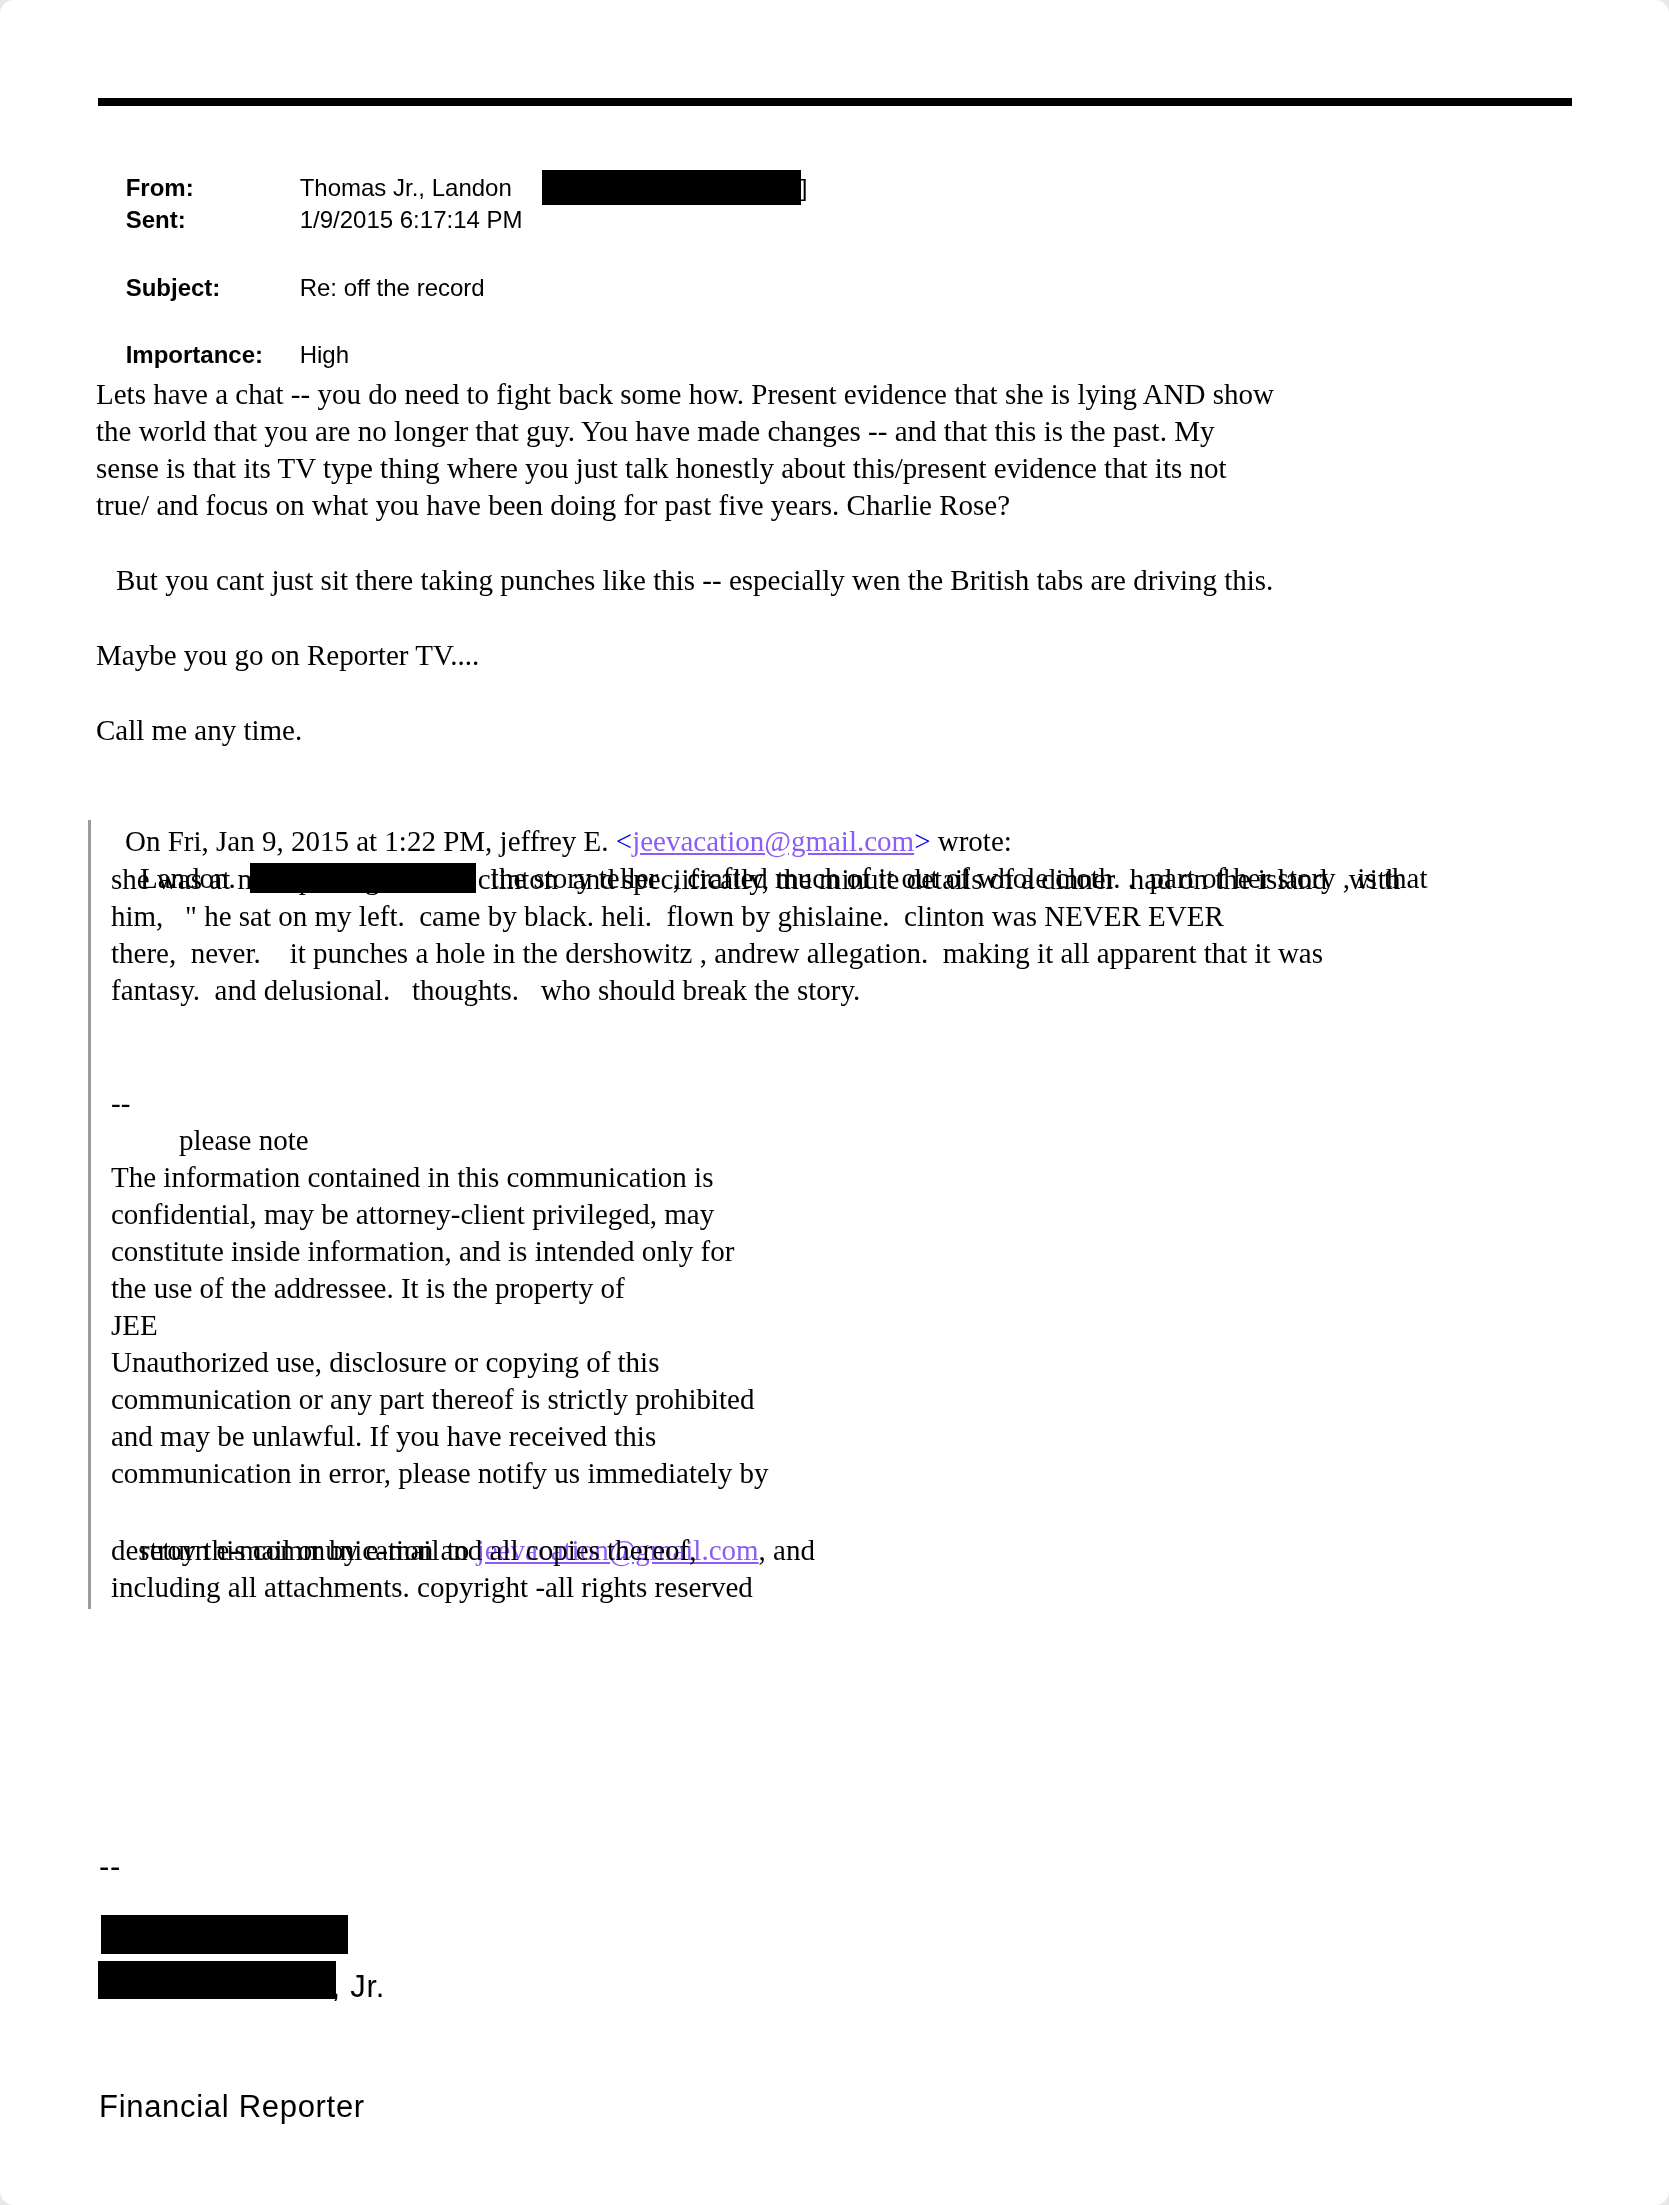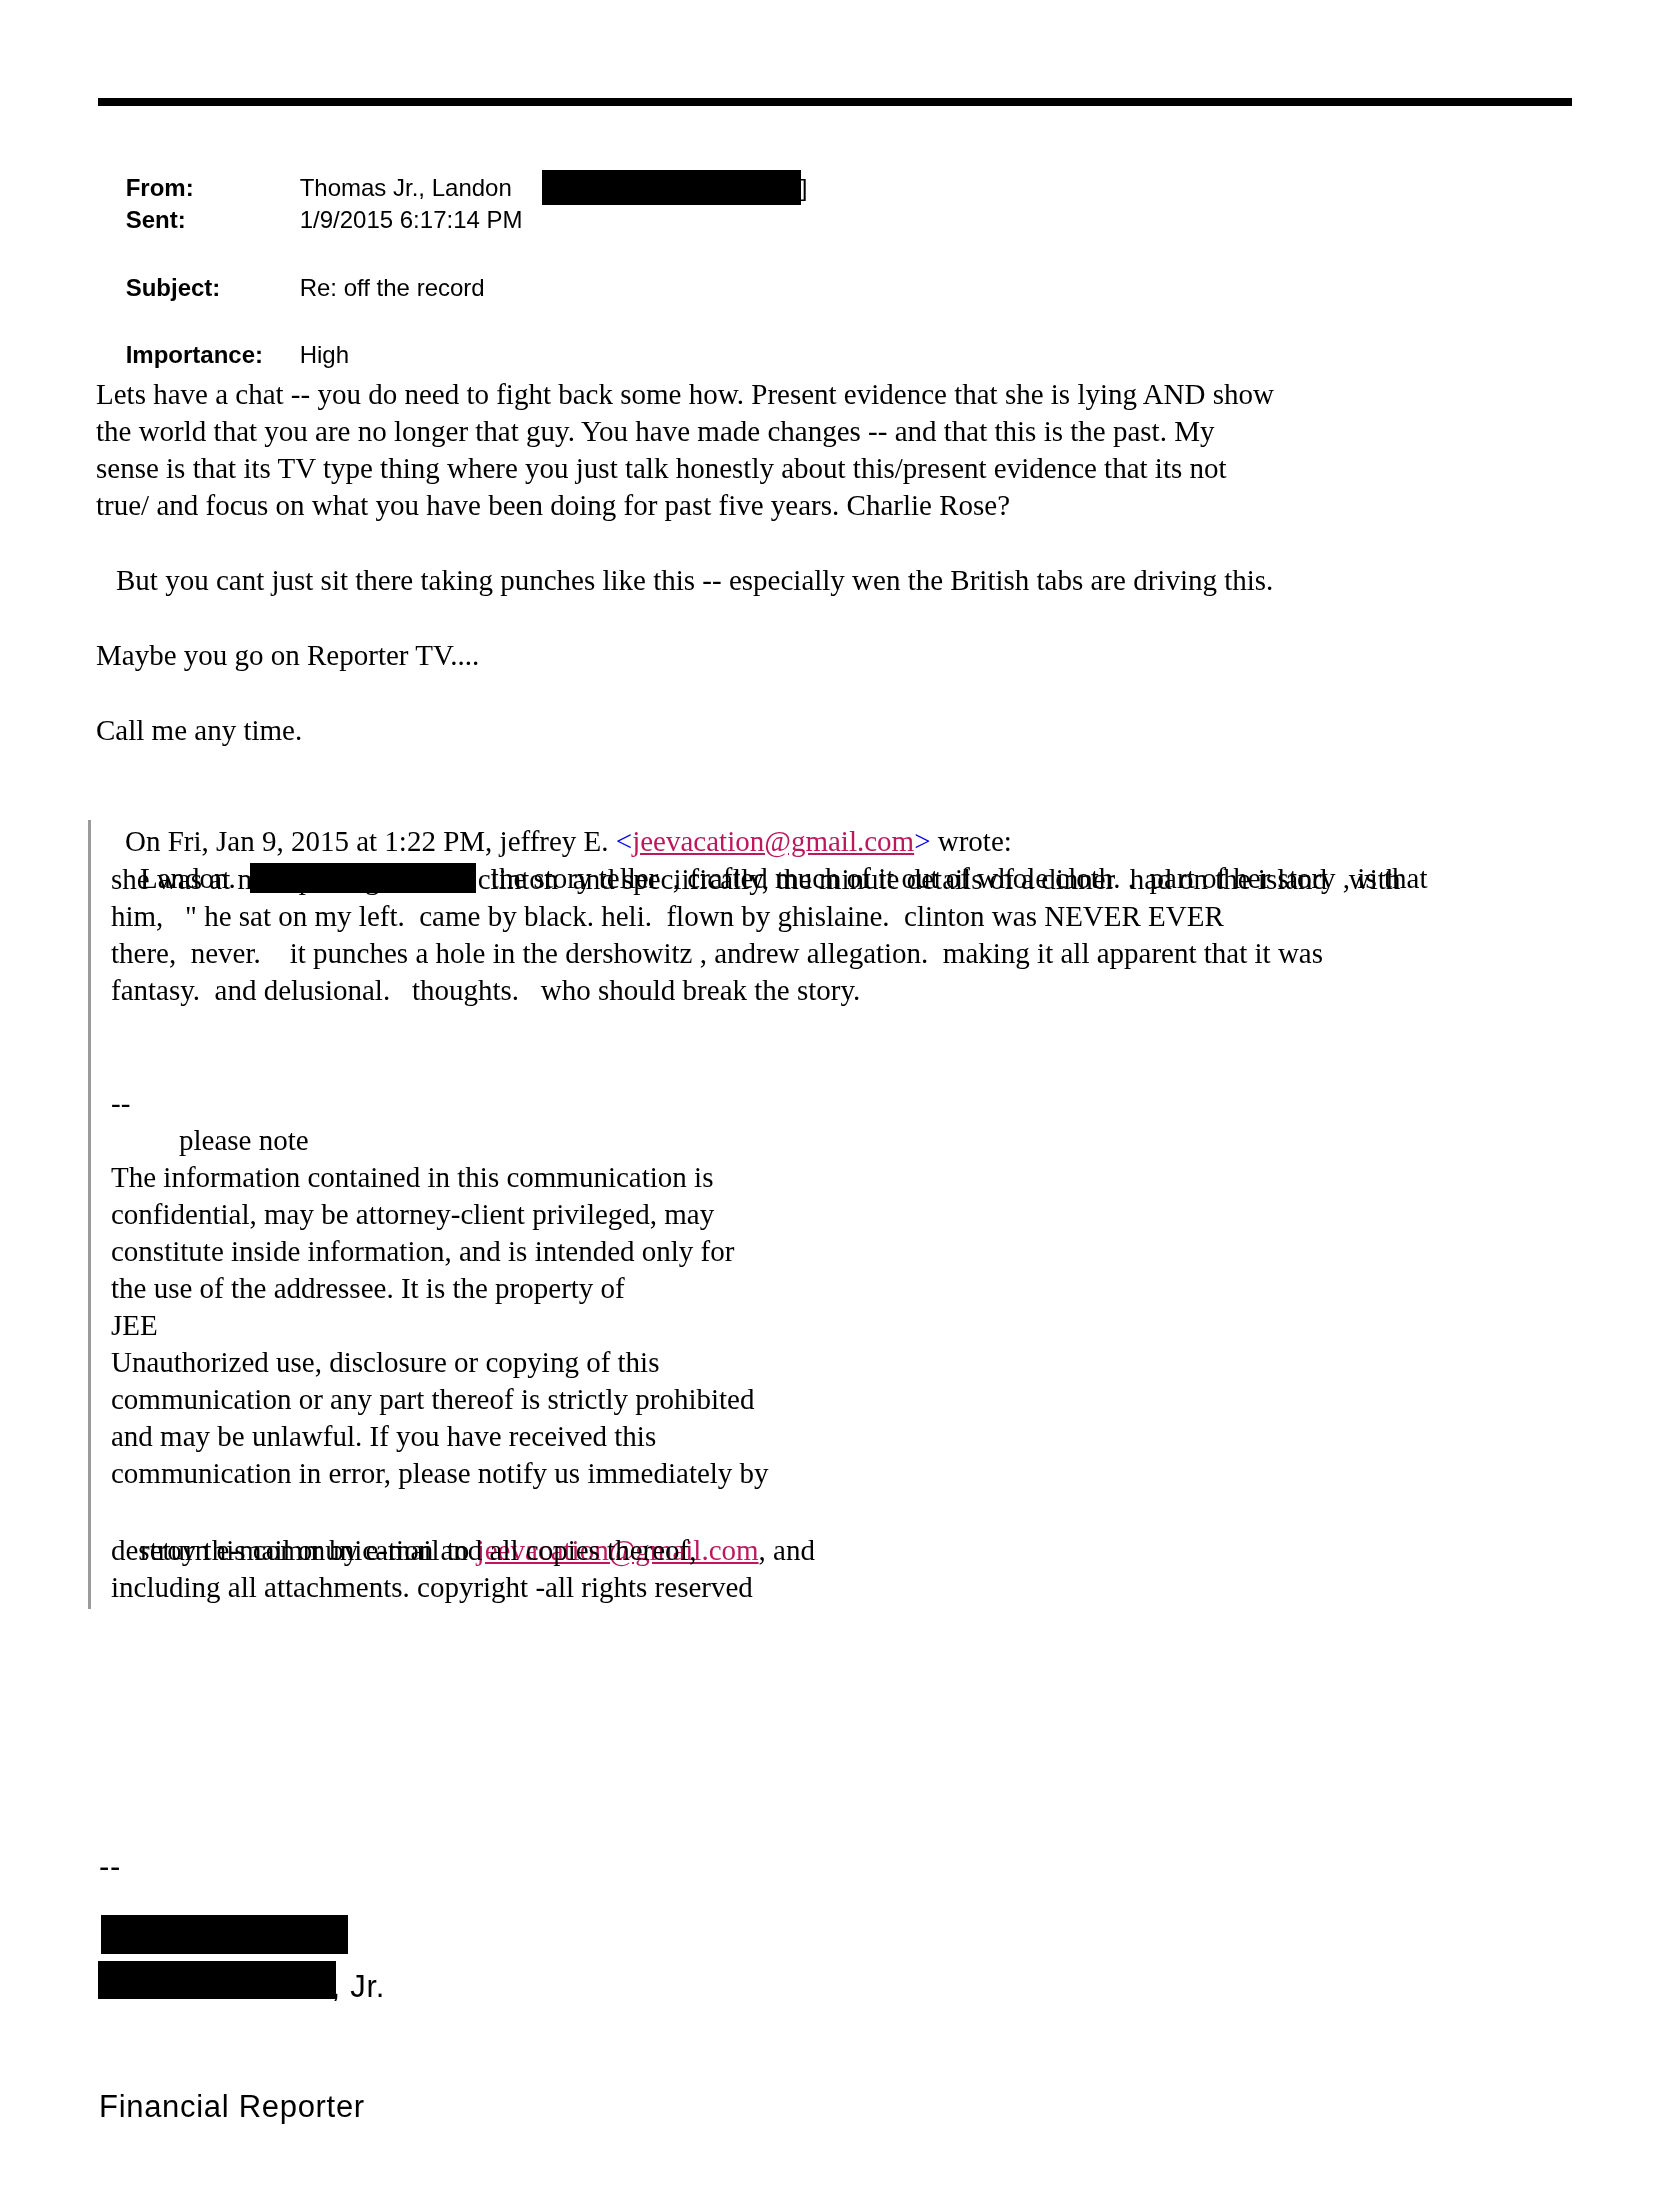--- a/index.html
+++ b/index.html
@@ -3,20 +3,21 @@
 <meta charset="utf-8">
 <style>
   html,body { margin:0; padding:0; background:#e8e8e8; }
   .page {
     position:relative;
     width:1669px; height:2205px;
     background:#ffffff;
     color:#000000;
     font-family:"Liberation Serif", serif;
     overflow:hidden;
+    border-radius:14px;
   }
 
   
   .topbar {
     position:absolute; left:98px; top:98px;
     width:1474px; height:7.9px;
     background:#000000;
   }
 
   
@@ -43,21 +44,21 @@
     position:absolute; left:96px;
     font-size:29px; line-height:37px;
     white-space:pre;
   }
   .para1 { top:376px; }
   .para2 { top:562px;margin-left:20px; }
   .para3 { top:637px; }
   .para4 { top:712px; }
   .attrib { top:786px; }
 
-  a.maillink, .lnk { color:#be185d; text-decoration:underline; cursor:pointer; }
+  a.maillink, .lnk { color:#8b5cf6; text-decoration:underline; cursor:pointer; }
   .blue-plain { color:#0000EE; text-decoration:none; }
 
   
   .quote-bar {
     position:absolute; left:88px; top:820px;
     width:2.6px; height:789px;
     background:#9b9b9b;
   }
   .quote {
     position:absolute; left:111px;

